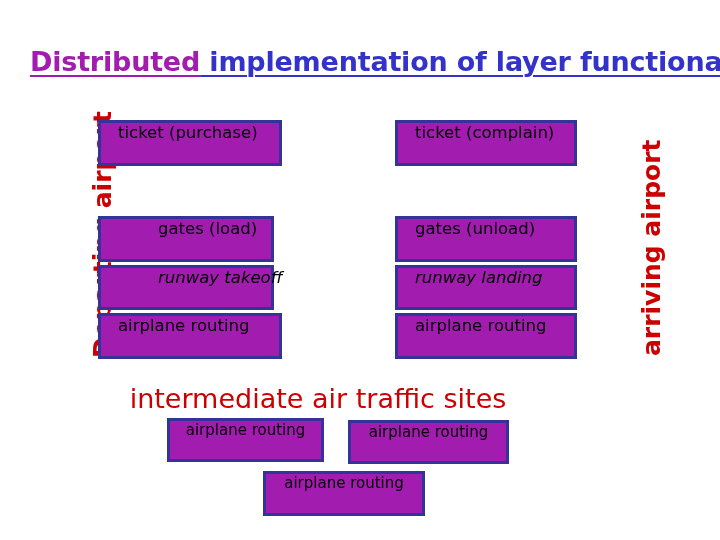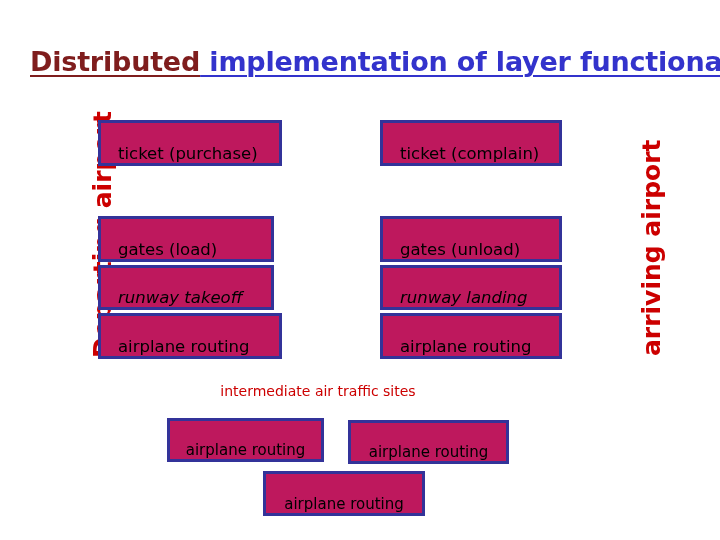--- a/index.html
+++ b/index.html
@@ -32,21 +32,21 @@
     white-space: nowrap;
     font-size: 27px;
     font-weight: bold;
     letter-spacing: -0.2px;
   }
   .title-part {
     text-decoration: underline;
     text-underline-offset: 4px;
     text-decoration-thickness: 2px;
   }
-  .title-red { color: #7f1d1d; }
+  .title-red { color: #a21caf; }
   .title-blue { color: #3333CC; }
 
   
   .side-label {
     position: absolute;
     color: #CC0000;
     font-size: 25px;
     font-weight: bold;
     white-space: nowrap;
     transform-origin: 0 0;
@@ -60,60 +60,60 @@
     left: 637px;
     top: 356px;
     transform: rotate(-90deg);
   }
 
   
   .layer-box {
     position: absolute;
     box-sizing: border-box;
     border: 3px solid #333399;
-    background: #be185d;
+    background: #a21caf;
     color: #000000;
     font-size: 16.5px;
     display: flex;
-    align-items: flex-end;
+    align-items: flex-start;
     white-space: nowrap;
   }
   .layer-box .box-label {
     padding-left: 17px;
   }
   .layer-box.centered {
     justify-content: center;
   }
   .layer-box.centered .box-label {
     padding-left: 0;
   }
 
   
   .col-left  { left: 98px; }
-  .col-right { left: 380px; }
+  .col-right { left: 395px; }
 
   .w-wide   { width: 184px; }
-  .w-narrow { width: 176px; }
+  .w-narrow { width: 176px; padding-left: 40px; }
   .w-right  { width: 182px; }
 
   .row1 { top: 120px; height: 46px; }
   .row2 { top: 167px; height: 46px; }
   .row3 { top: 216px; height: 46px; }
   .row4 { top: 265px; height: 45px; font-style: italic; }
   .row5 { top: 313px; height: 46px; }
 
   
   .inter-label {
     position: absolute;
     left: 0;
     top: 383px;
     width: 636px;
     text-align: center;
     color: #CC0000;
-    font-size: 14px;
+    font-size: 27px;
     white-space: nowrap;
   }
 
   .mid-box-1 {
     left: 167px;
     top: 418px;
     width: 157px;
     height: 44px;
   }
   .mid-box-2 {

